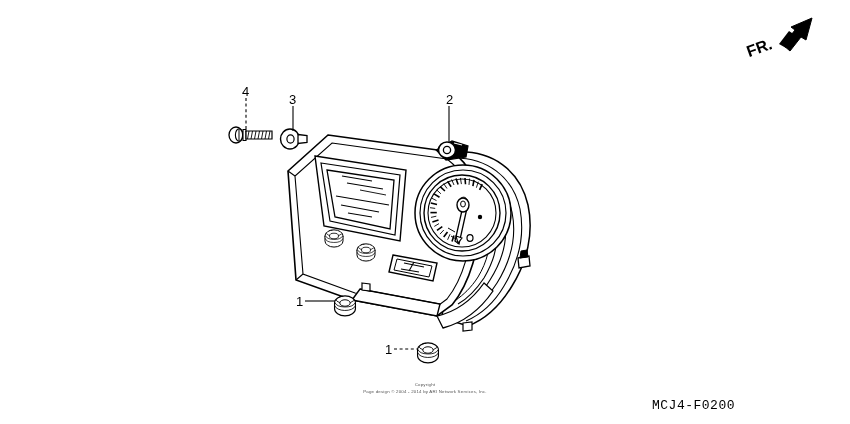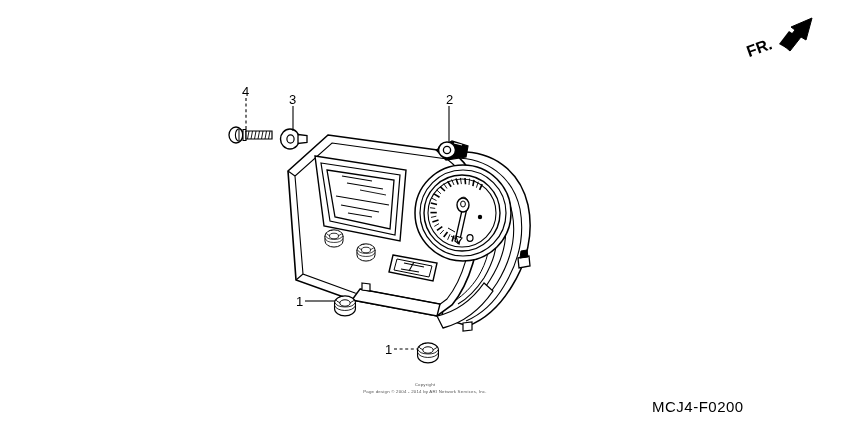--- a/index.html
+++ b/index.html
@@ -33,22 +33,22 @@
     font-weight: 400;
   }
   .fr-label {
     font-family: "Liberation Sans", sans-serif;
     font-size: 16px;
     font-weight: bold;
     transform: rotate(-20deg);
     transform-origin: left bottom;
   }
   .partno {
-    font-family: Liberation Sans, sans-serif;
-    font-size: 15px;
+    font-family: Liberation Mono, monospace;
+    font-size: 13px;
     letter-spacing: 0.5px;
   }
   .copy-line {
     font-family: "Liberation Sans", sans-serif;
     font-size: 4.4px;
     color: #555;
     text-align: center;
     letter-spacing: 0.2px;
   }
   svg { display:block; }

